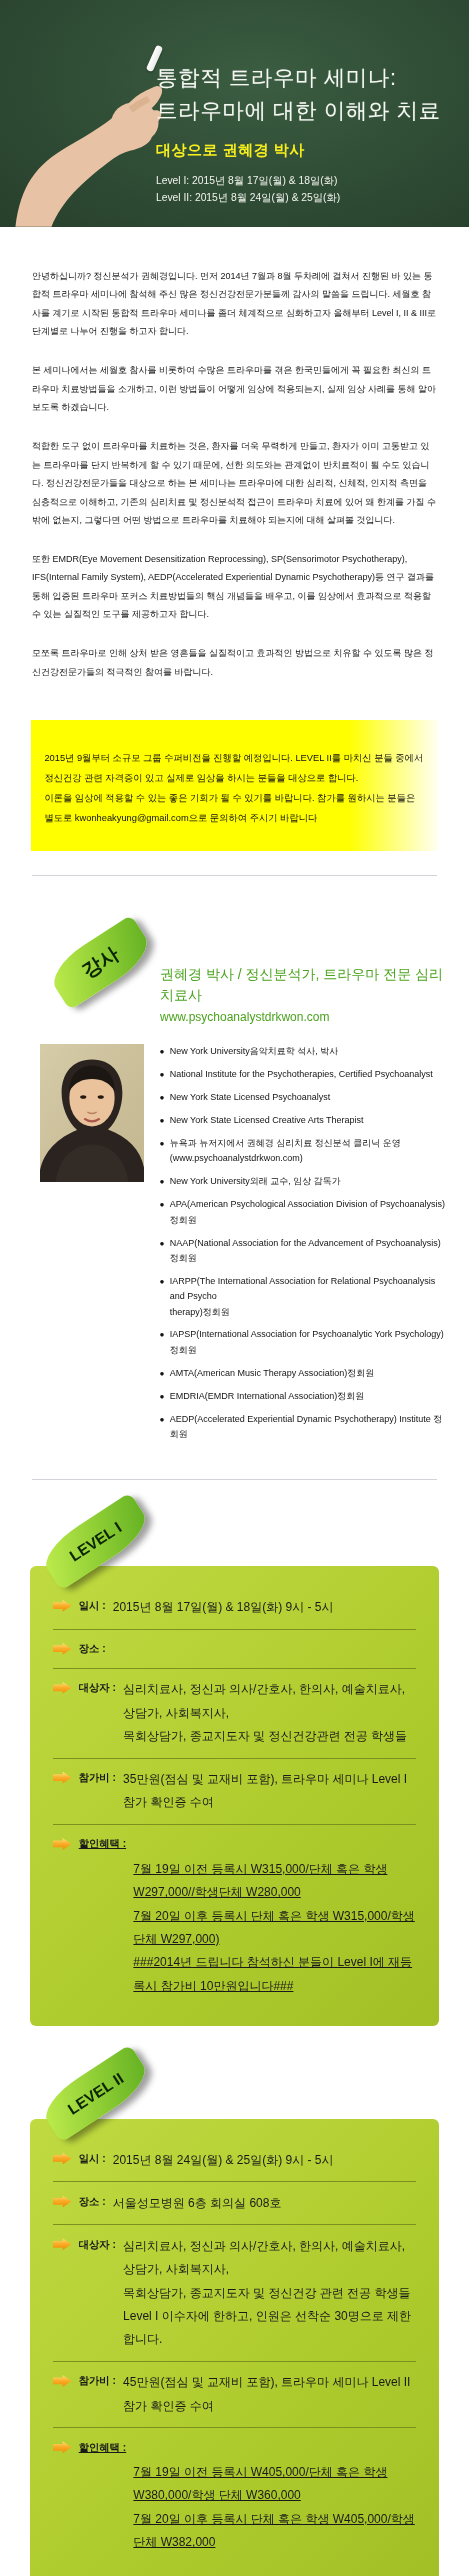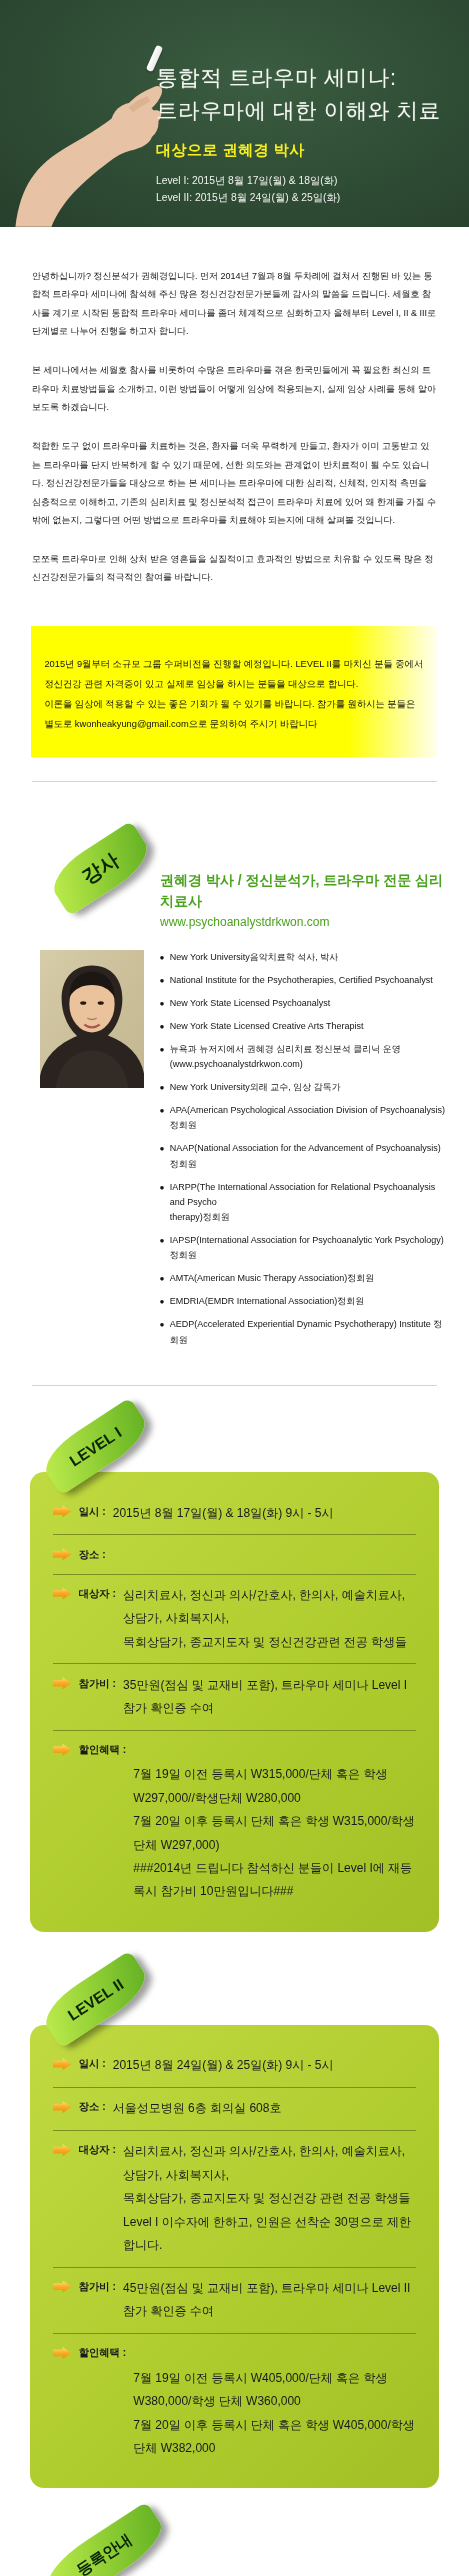--- a/index.html
+++ b/index.html
@@ -29,37 +29,37 @@
   .ribbon{position:absolute;display:flex;align-items:center;justify-content:center;
     transform:rotate(-33deg);transform-origin:center;
     background:linear-gradient(115deg,#b8e84a 10%,#8ccc33 55%,#5fae22 100%);
     border-radius:45% 8.2px 45% 8.2px;box-shadow:4.6px 5.7px 6.2px rgba(0,0,0,.38);
     color:#0c2605;font-weight:700;text-align:center;}
 
   
   .instructor{position:relative;padding:15.5px 0 5.2px 0;min-height:526px;}
   .ribbon-instructor{left:49px;top:39px;width:103px;height:47px;font-size:19.6px;}
   .inst-head{margin-left:160px;padding-top:49px;width:289px;}
-  .inst-name{color:#4aa31d;font-size:14px;font-weight:700;line-height:1.5;}
+  .inst-name{color:#4aa31d;font-size:14px;font-weight:400;line-height:1.5;}
   .inst-site{color:#4aa31d;font-size:12px;font-weight:400;margin-top:3.1px;}
   .inst-body{display:flex;margin-top:20.6px;}
   .photo{flex:0 0 104px;margin-left:40px;width:104px;height:138px;}
   .creds{flex:1;list-style:none;margin:0 20.6px 0 15.5px;padding:0;}
   .creds li{display:flex;gap:5.2px;font-size:9px;line-height:1.7;margin-bottom:7.7px;color:#141414;}
   .creds .dot{flex:0 0 auto;font-size:8.2px;margin-top:1px;}
   .creds .cred-text{white-space:pre-line;}
 
   
   .box-section{position:relative;padding-top:62px;margin-bottom:31px;}
   .ribbon-box{left:40px;top:14.4px;width:111px;height:45px;font-size:15.5px;z-index:3;}
   .ribbon-box.wide{width:129px;font-size:15.5px;}
   .green-box{position:relative;margin:0 30px;background:linear-gradient(135deg,#c0da41 0%,#aecb2d 60%,#a2c026 100%);
-    border-radius:14px;padding:20.6px 23px 18.5px 23px;z-index:1;}
+    border-radius:6px;padding:20.6px 23px 18.5px 23px;z-index:1;}
   .info-row{display:flex;gap:7.2px;align-items:flex-start;padding:9.3px 0;border-bottom:0.5px solid #7d8f1f;}
-  .info-row:last-child{border-bottom:none;}
+  .info-row:last-child{border-bottom:none;text-decoration:underline;}
   .arrow-icon{flex:0 0 18.5px;height:12px;margin-top:3.6px;
     background:linear-gradient(180deg,#ffe27a 0%,#f9ab25 50%,#ee8c06 100%);
     clip-path:polygon(0 22%,52% 22%,52% 0,100% 50%,52% 100%,52% 78%,0 78%);}
   .info-label{font-weight:700;font-size:10.3px;white-space:nowrap;line-height:1.9;}
   .info-text{flex:1;font-size:12px;line-height:1.95;white-space:pre-line;}
 </style>
 </head>
 <body>
 
 <div class="page">
@@ -83,20 +83,21 @@
         <div>Level I:  2015년 8월 17일(월) &amp; 18일(화)</div>
         <div>Level II: 2015년 8월 24일(월) &amp; 25일(화)</div>
       </div>
     </div>
   </header>
 
   <section class="intro">
     <p>안녕하십니까? 정신분석가 권혜경입니다. 먼저 2014년 7월과 8월 두차례에 걸쳐서 진행된 바 있는 통합적 트라우마 세미나에 참석해 주신 많은 정신건강전문가분들께 감사의 말씀을 드립니다.  세월호 참사를 계기로 시작된 통합적 트라우마 세미나를 좀더 체계적으로 심화하고자 올해부터 Level I, II &amp; III로 단계별로 나누어 진행을 하고자 합니다.</p>
     <p>본 세미나에서는 세월호 참사를 비롯하여 수많은 트라우마를 겪은 한국민들에게 꼭 필요한 최신의 트라우마 치료방법들을 소개하고, 이런 방법들이 어떻게 임상에 적용되는지, 실제 임상 사례를 통해 알아보도록 하겠습니다.</p>
     <p>적합한 도구 없이 트라우마를 치료하는 것은, 환자를 더욱 무력하게 만들고, 환자가 이미 고통받고 있는 트라우마를 단지 반복하게 할 수 있기 때문에, 선한 의도와는 관계없이 반치료적이 될 수도 있습니다. 정신건강전문가들을 대상으로 하는 본 세미나는 트라우마에 대한 심리적, 신체적, 인지적 측면을 심층적으로 이해하고, 기존의 심리치료 및 정신분석적 접근이  트라우마 치료에 있어 왜 한계를 가질 수 밖에 없는지,  그렇다면 어떤 방법으로 트라우마를 치료해야 되는지에 대해 살펴볼 것입니다.</p>
+    <p>또한 EMDR(Eye Movement Desensitization Reprocessing), SP(Sensorimotor Psychotherapy), IFS(Internal Family System), AEDP(Accelerated Experiential Dynamic Psychotherapy)등 연구 결과를 통해 입증된 트라우마 포커스 치료방법들의 핵심 개념들을 배우고, 이를 임상에서 효과적으로 적용할 수 있는 실질적인  도구를 제공하고자 합니다.</p>
     <p>모쪼록 트라우마로 인해 상처 받은 영혼들을 실질적이고 효과적인 방법으로 치유할 수 있도록 많은 정신건강전문가들의 적극적인 참여를 바랍니다.</p>
   </section>
 
   <div class="notice">2015년 9월부터 소규모 그룹 수퍼비전을 진행할 예정입니다. LEVEL II를 마치신 분들 중에서
 정신건강 관련 자격증이 있고 실제로 임상을 하시는 분들을 대상으로 합니다.
 이론을 임상에 적용할 수  있는  좋은 기회가 될 수 있기를 바랍니다. 참가를 원하시는 분들은
 별도로 kwonheakyung@gmail.com으로 문의하여 주시기 바랍니다</div>
 
   <hr class="divider">
 

